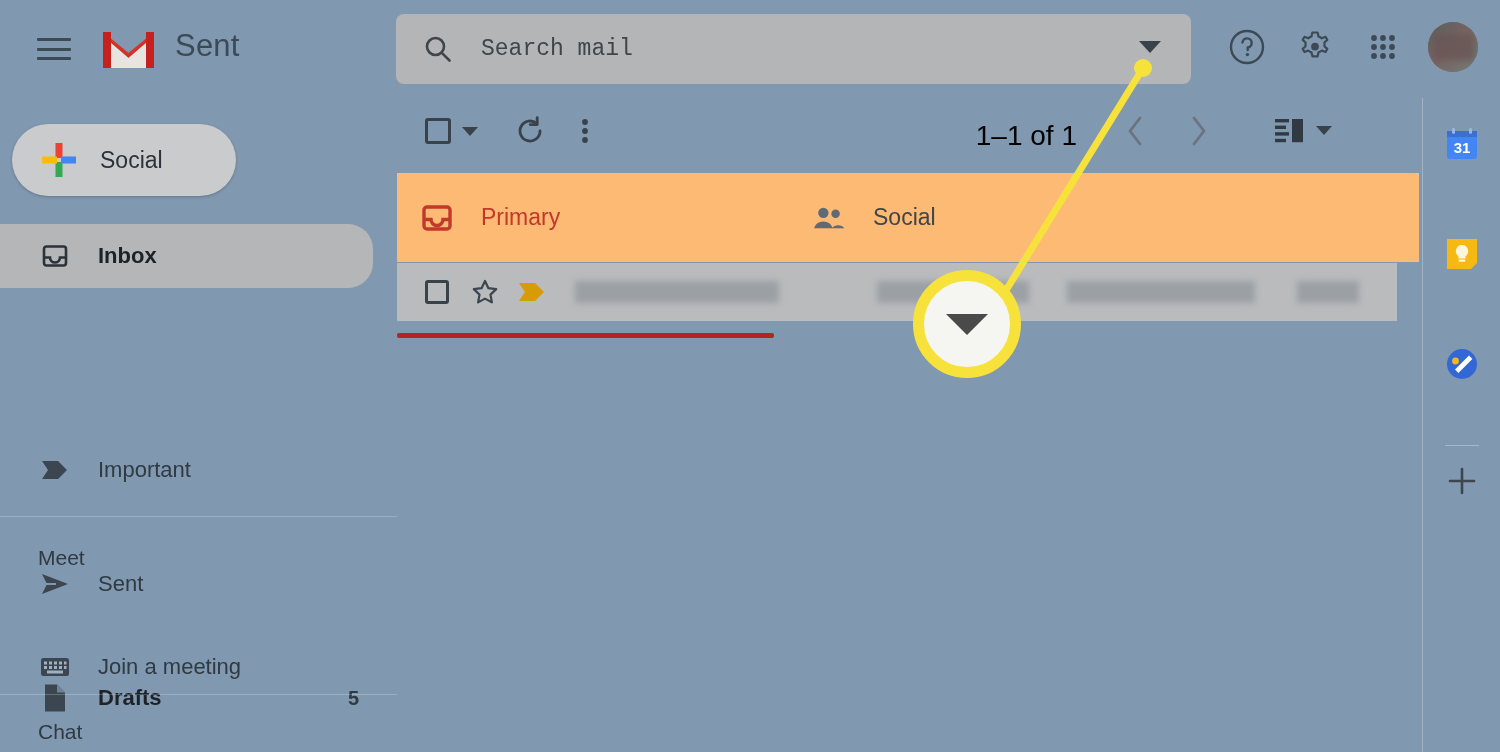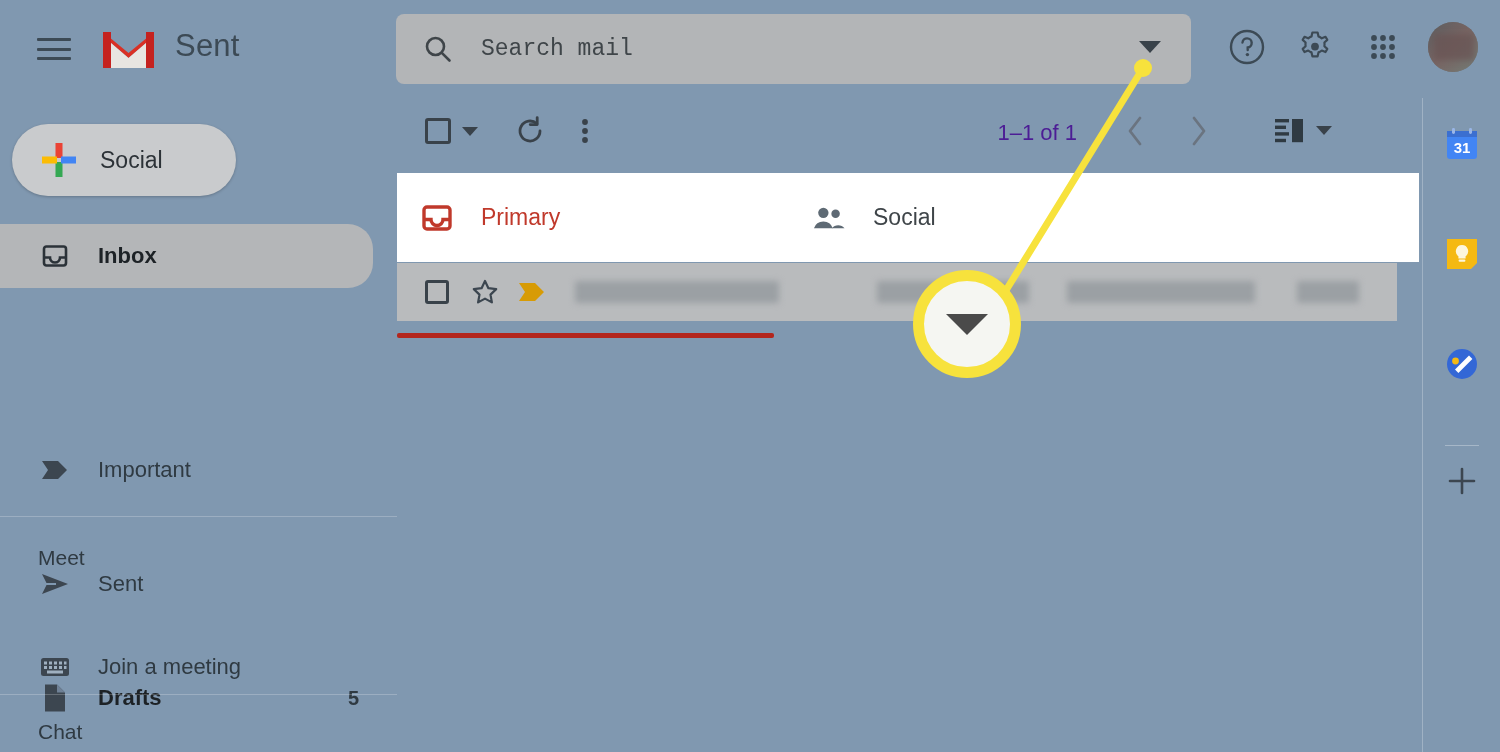--- a/index.html
+++ b/index.html
@@ -162,30 +162,30 @@
   .caret-sm {
     width: 0; height: 0; margin-left: 11px;
     border-left: 8px solid transparent;
     border-right: 8px solid transparent;
     border-top: 9px solid #39424a;
   }
   .refresh { left: 118px; top: 18px; }
   .more { left: 182px; top: 18px; }
   .pagecount {
     position: absolute; right: 345px; top: 22px;
-    font-size: 22px; color: #4c1d95; white-space: nowrap;
+    font-size: 28px; color: #000000; white-space: nowrap;
   }
   .nav-prev { position: absolute; right: 273px; top: 16px; cursor: pointer; }
   .nav-next { position: absolute; right: 211px; top: 16px; cursor: pointer; }
   .splitpane { position: absolute; right: 90px; top: 18px; display: flex; align-items: center; cursor: pointer; }
 
   .tabs {
     position: absolute; left: 0; top: 75px;
     width: 1022px; height: 89px;
-    background: #ffffff;
+    background: #fdba74;
   }
   .tab {
     position: absolute; top: 0; height: 89px;
     display: flex; align-items: center;
     cursor: pointer;
   }
   .tab .ticon-inner { width: 32px; height: 32px; display: flex; align-items: center; justify-content: center; }
   .tab .tlabel { margin-left: 28px; font-size: 23px; }
   .tab-primary { left: 24px; }
   .tab-primary .tlabel { color: #c0392b; }

